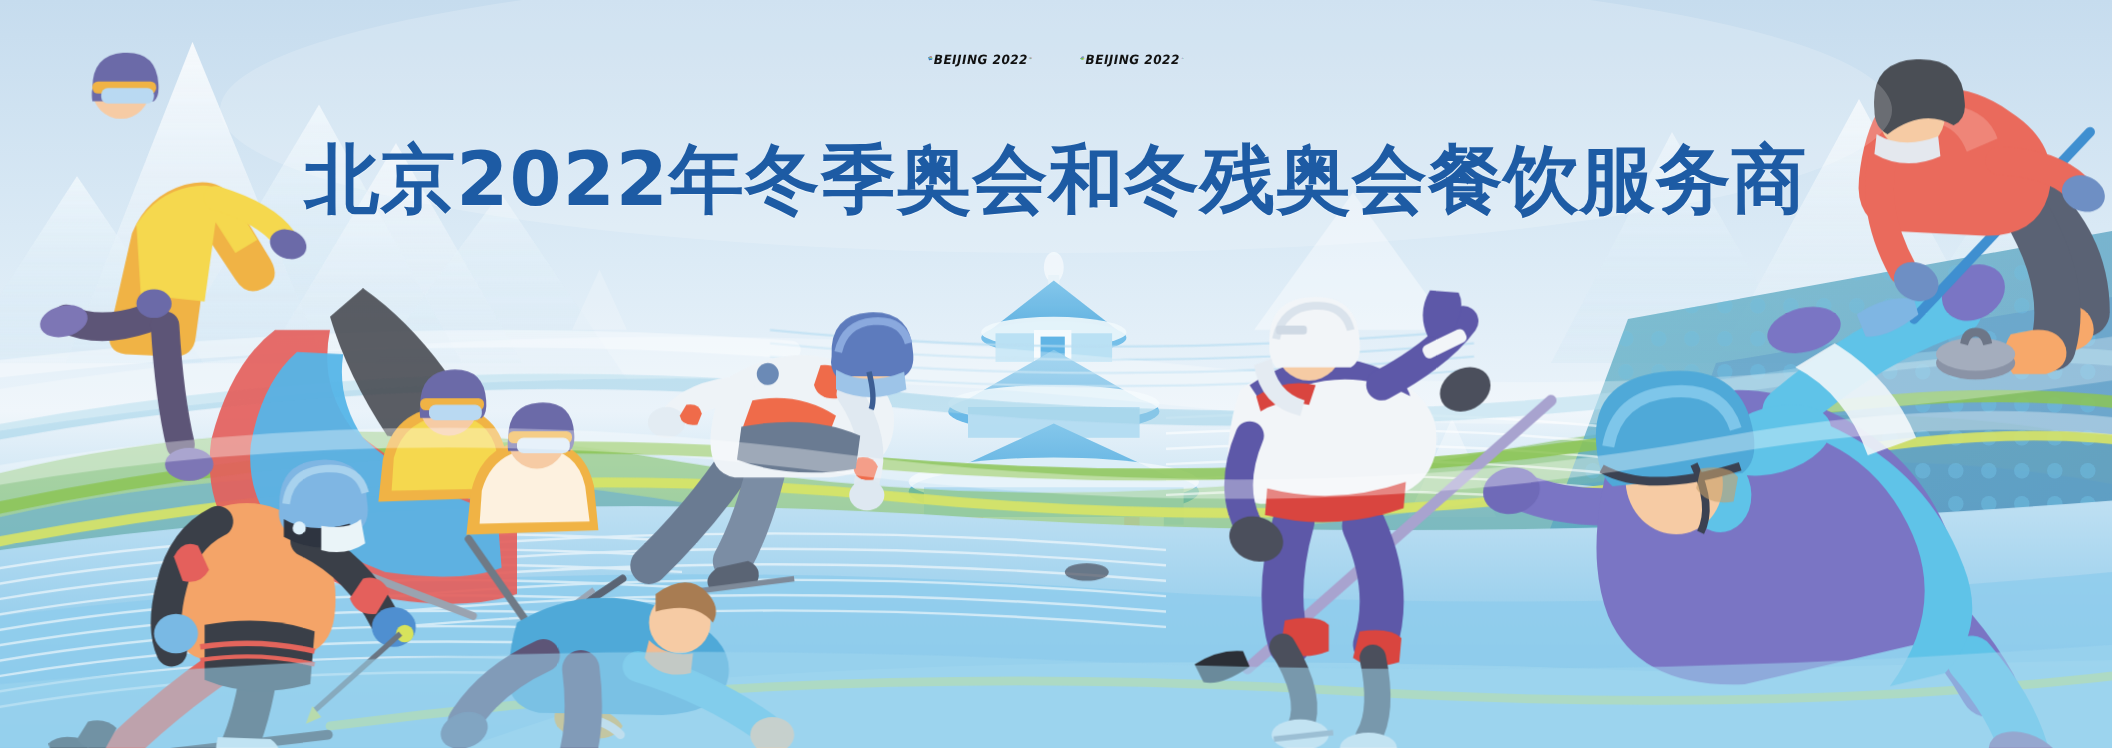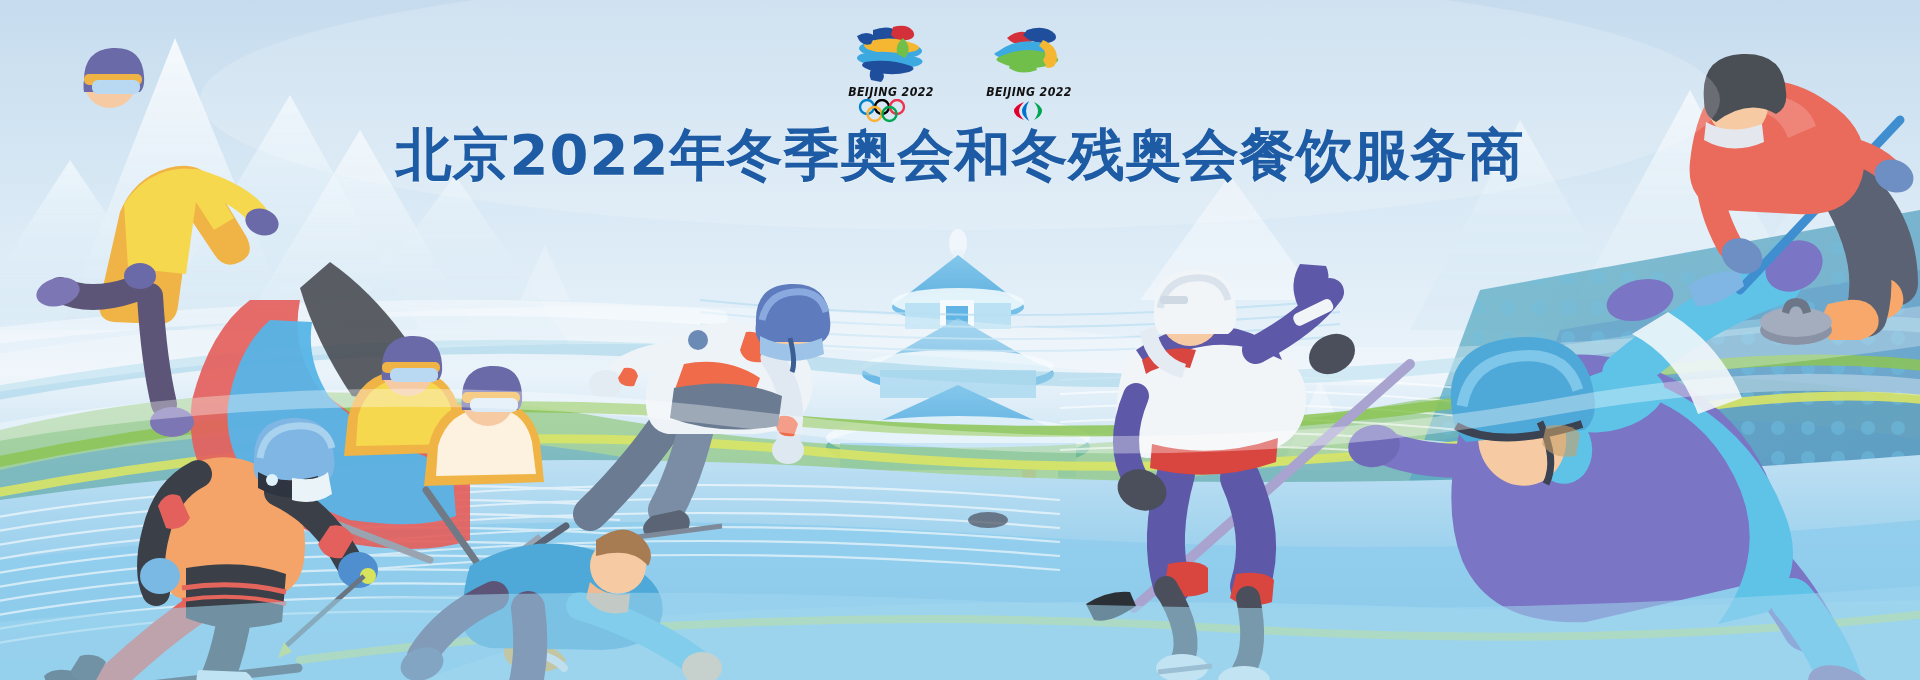--- a/index.html
+++ b/index.html
@@ -6,31 +6,31 @@
   #banner{
     position:relative;width:1920px;height:680px;overflow:hidden;
     font-family:"Liberation Sans","DejaVu Sans",sans-serif;
     background:linear-gradient(180deg,#c6dcee 0%,#cfe2f1 22%,#dceaf5 42%,#e8f2f9 55%,#bcdcf0 72%,#9ccde9 86%,#8ec6e6 100%);
   }
   .layer{position:absolute;inset:0;}
   svg.layer{display:block;}
   
   #title{
     position:absolute;left:0;right:0;top:118px;text-align:center;
-    font-size:56px;font-weight:bold;letter-spacing:1px;color:#1d5ba4;
+    font-size:68px;font-weight:bold;letter-spacing:1px;color:#1d5ba4;
     text-shadow:0 1px 0 rgba(255,255,255,.35);
     white-space:nowrap;z-index:40;
     font-family:"DejaVu Sans","Liberation Sans",sans-serif;
   }
   
   #emblems{
     position:absolute;top:22px;left:50%;transform:translateX(-50%);
     display:flex;gap:42px;align-items:flex-start;z-index:40;
   }
-  .emblem{width:96px;display:flex;flex-direction:column;align-items:center;}
+  .emblem{width:96px;display:flex;flex-direction:row;align-items:center;}
   .emblem .wordmark{
     font-size:11px;font-weight:bold;font-style:italic;color:#111;
     letter-spacing:.4px;margin-top:2px;white-space:nowrap;
     font-family:"DejaVu Sans","Liberation Sans",sans-serif;
     transform:scaleY(1.05);
   }
 </style>
 </head>
 <body>
 

